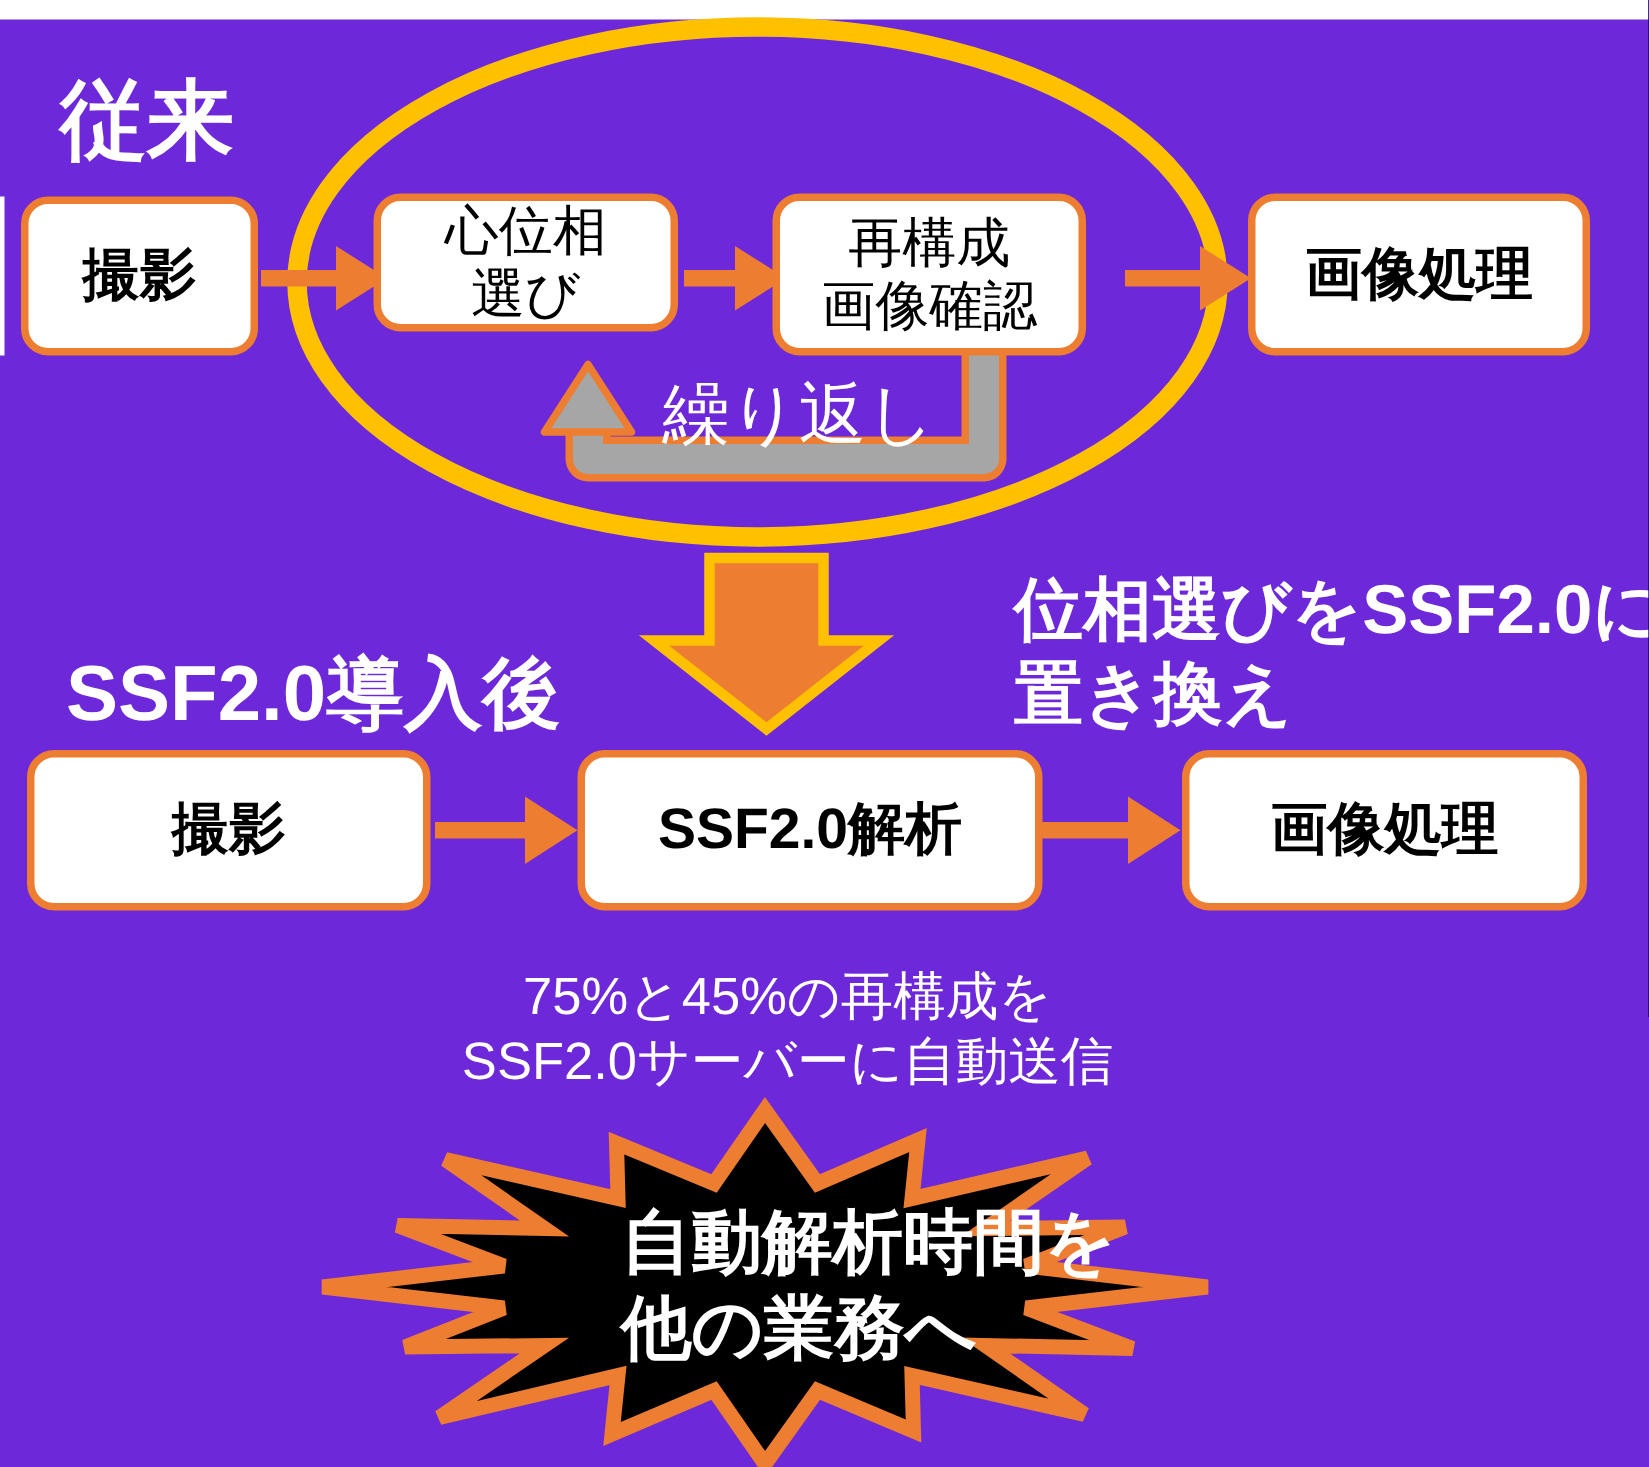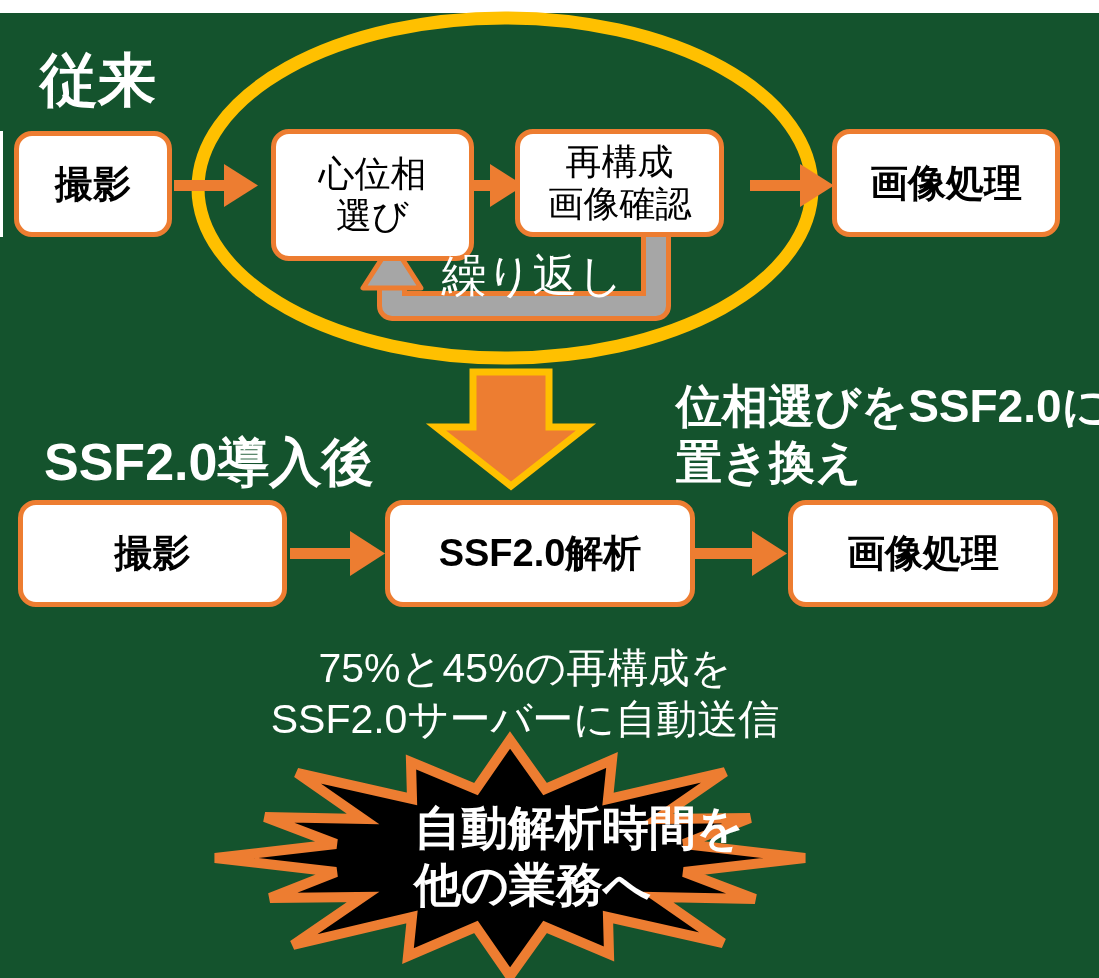--- a/index.html
+++ b/index.html
@@ -1,19 +1,19 @@
 <!DOCTYPE html>
 <html><head>
 <meta charset="utf-8">
 <style>
   html,body{margin:0;padding:0;background:#000;}
   #canvas{
     position:relative;
     width:1099px;height:978px;
-    background:#14532d;
+    background:#6d28d9;
     overflow:hidden;
     font-family:"Liberation Sans","DejaVu Sans",sans-serif;
   }
   .abs{position:absolute;}
   #top-strip{left:0;top:0;width:1099px;height:13px;background:#fff;}
   #left-sliver{left:0;top:131px;width:3px;height:106px;background:#fff;}
   svg.layer{left:0;top:0;width:1099px;height:978px;pointer-events:none;}
 
   .flow-box{
     background:#fff;
@@ -42,21 +42,21 @@
     color:#fff;font-size:45px;font-weight:400;
     text-align:center;z-index:4;white-space:nowrap;
   }
   #transition-note{
     left:648px;top:378px;
     color:#fff;font-size:46px;font-weight:bold;
     line-height:1.22;z-index:4;white-space:nowrap;margin-left:28px;
   }
   #ssf-note{
     left:150px;top:643px;width:750px;
-    color:#fff;font-size:41px;font-weight:500;
+    color:#fff;font-size:35px;font-weight:500;
     line-height:1.24;text-align:center;z-index:4;white-space:nowrap;
   }
   #highlight-text{
     left:386px;top:800px;
     color:#fff;font-size:47px;font-weight:bold;
     line-height:1.21;z-index:4;white-space:nowrap;margin-left:28px;
   }
 </style>
 </head>
 <body>
@@ -106,21 +106,21 @@
 
     <polygon points="805,858 684,872 755,899 657,897 723,943 608,917 609,954 545,927 510,976 476,927 408,956 412,917 293,945 363,897 270,898 336,872 215,858 336,844 265,817 363,819 297,773 412,799 411,762 476,789 510,740 545,789 612,760 608,799 725,772 657,819 750,818 684,844" fill="#000000" stroke="#ED7D31" stroke-width="10" stroke-linejoin="miter"></polygon>
   </svg>
 
   <div id="legacy-title" class="abs section-title">従来</div>
 
   <div class="abs flow-box fs38" style="left:14px;top:131px;width:158px;height:106px;">
     <span class="bl">撮影</span>
   </div>
 
-  <div class="abs flow-box fs36" style="left:271px;top:129px;width:203px;height:132px;">
+  <div class="abs flow-box fs36" style="left:249px;top:129px;width:203px;height:92px;">
     <span class="bl">心位相</span>
     <span class="bl">選び</span>
   </div>
 
   <div class="abs flow-box fs36" style="left:515px;top:129px;width:209px;height:108px;">
     <span class="bl">再構成</span>
     <span class="bl">画像確認</span>
   </div>
 
   <div class="abs flow-box fs38" style="left:832px;top:129px;width:228px;height:108px;">

